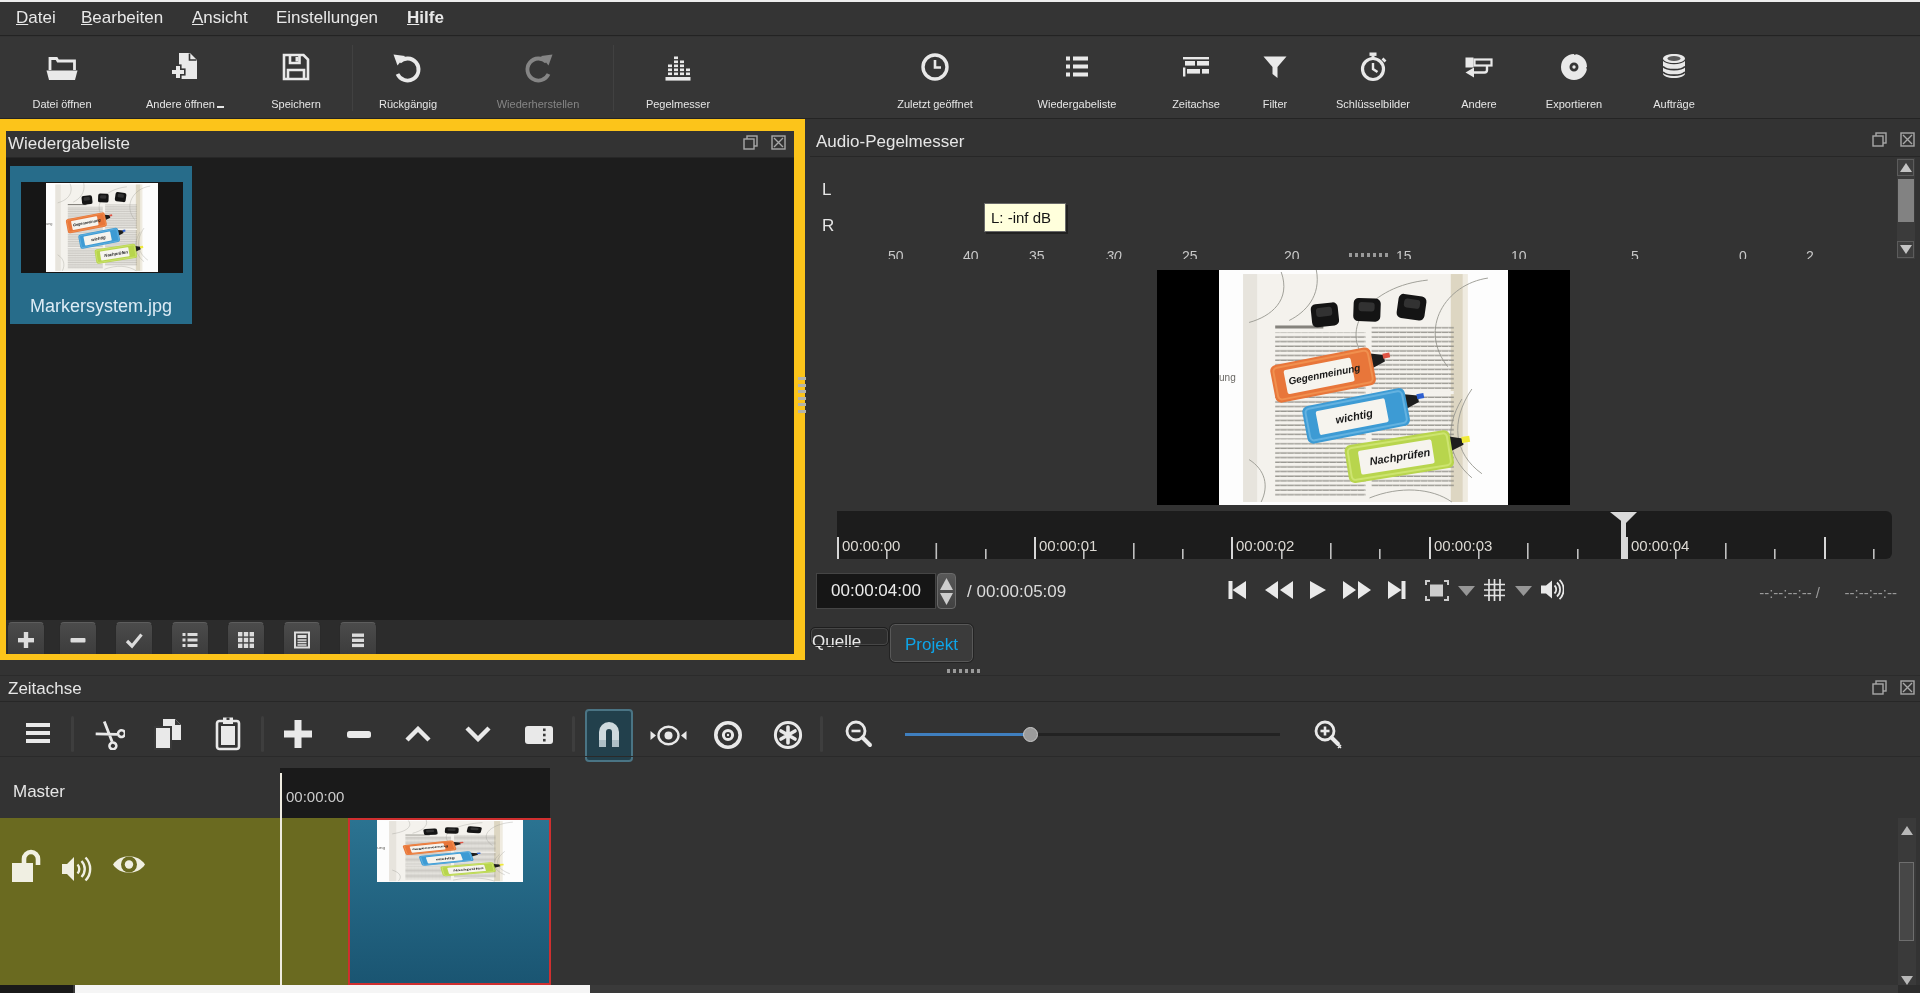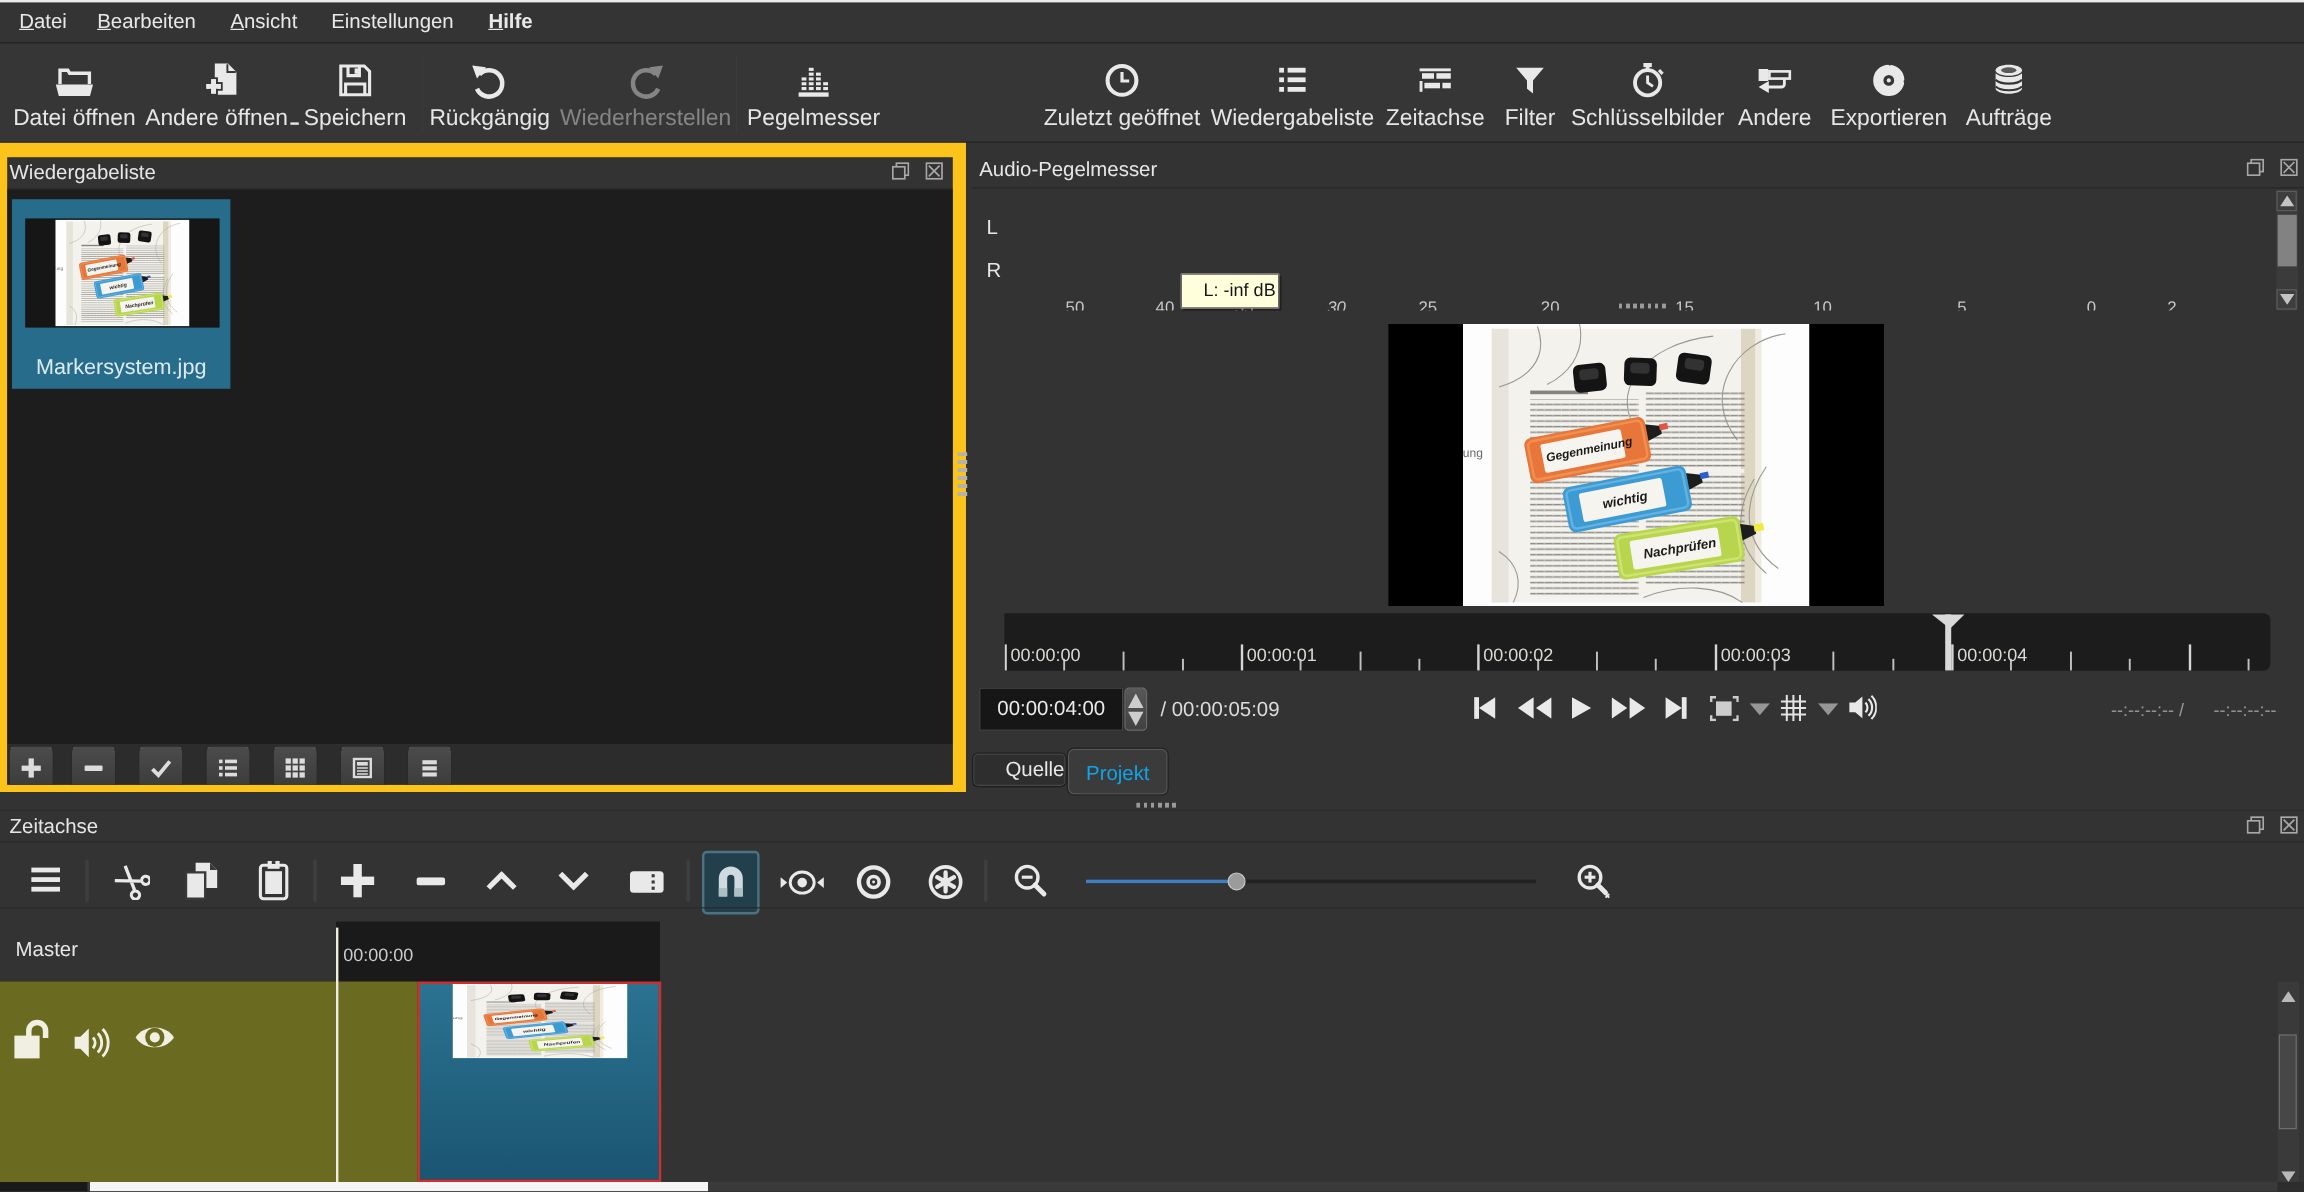--- a/index.html
+++ b/index.html
@@ -3,21 +3,21 @@
 <meta charset="utf-8">
 <style>
   html,body{margin:0;padding:0;background:#333;}
   *{box-sizing:border-box;font-family:"Liberation Sans",sans-serif;}
   #app{position:relative;width:1920px;height:993px;background:#333333;overflow:hidden;color:#e8e8e8;}
   .abs{position:absolute;}
   .lbl{color:#e6e6e6;font-size:17px;white-space:nowrap;}
   svg{display:block;}
   .titem{position:absolute;top:0;height:82px;width:140px;display:flex;flex-direction:column;align-items:center;}
   .titem svg{margin-top:13px;}
-  .titem .tl{margin-top:auto;margin-bottom:9px;font-size:19px;color:#e6e6e6;white-space:nowrap;}
+  .titem .tl{margin-top:auto;margin-bottom:9px;font-size:11px;color:#e6e6e6;white-space:nowrap;}
   .pbtn{position:absolute;top:2px;width:38px;height:36px;border-radius:5px;background:linear-gradient(#4b4b4b,#3b3b3b);border:1px solid #2a2a2a;border-top-color:#5d5d5d;display:flex;align-items:center;justify-content:center;}
   .hdots{position:absolute;height:4px;background:repeating-linear-gradient(90deg,#9a9a9a 0 3px,transparent 3px 6px);}
   .vdots{position:absolute;width:4px;background:repeating-linear-gradient(180deg,#9a9a9a 0 3px,transparent 3px 10px);}
   .titlebtn{display:inline-block;margin-left:9px;}
 </style>
 </head>
 <body>
 <div id="app">
   <div class="abs" style="left:0;top:0;width:1920px;height:2px;background:#ededed;z-index:50;"></div>
 
@@ -402,21 +402,21 @@
         </svg>
       <div class="abs" style="left:1px;top:21px;width:16px;height:43px;background:#828282;"></div>
       <div class="abs" style="left:0px;top:83px;width:17px;height:17px;background:#3e3e3e;border:1px solid #5c5c5c;"></div>
       <svg class="abs" style="left:3px;top:87px;" width="12" height="9" viewBox="0 0 12 9">
           <polygon points="0,0 12,0 6,9" fill="#c4c4c4"></polygon>
         </svg>
     </div>
     <div class="hdots" style="left:539px;top:128px;width:40px;"></div>
   </div>
 
-  <div class="abs" style="left:984px;top:228px;width:82px;height:29px;background:#ffffdc;border:1px solid #6a6a6a;box-shadow:2px 2px 0 rgba(0,0,0,.35);color:#151515;font-size:15px;line-height:27px;padding-left:18px;">L: -inf dB</div>
+  <div class="abs" style="left:984px;top:203px;width:82px;height:29px;background:#ffffdc;border:1px solid #6a6a6a;box-shadow:2px 2px 0 rgba(0,0,0,.35);color:#151515;font-size:15px;line-height:27px;padding-left:6px;">L: -inf dB</div>
 
   <div class="abs" id="playerdock" style="left:810px;top:259px;width:1110px;height:417px;background:#333;">
 
     <div class="abs" style="left:347px;top:11px;width:413px;height:235px;background:#000;">
       <svg class="abs" style="left:62px;top:0;" width="289" height="235" viewBox="0 0 288 233" preserveAspectRatio="none">
           <use href="#photo"></use>
         </svg>
     </div>
 
     <div class="abs" id="scrub" style="left:27px;top:252px;width:1055px;height:48px;background:#1c1c1c;overflow:hidden;border-radius:0 6px 6px 0;">
@@ -521,21 +521,21 @@
             <path d="M13.5 6.5 a5.5 5.5 0 0 1 0 8"></path>
             <path d="M16 3.5 a9.5 9.5 0 0 1 0 14"></path>
             <path d="M18.5 0.8 a13.5 13.5 0 0 1 0 19.4"></path>
           </g>
         </svg>
       <div class="abs" style="left:880px;top:25px;width:130px;text-align:right;font-size:15px;color:#9a9a9a;">--:--:--:-- /</div>
       <div class="abs" style="left:950px;top:25px;width:137px;text-align:right;font-size:15px;color:#9a9a9a;">--:--:--:--</div>
     </div>
 
     <div class="abs" id="tabs" style="left:0;top:365px;width:1110px;height:50px;">
-      <div class="abs" style="left:1px;top:4px;width:77px;height:27px;background:#2e2e2e;border:1px solid #474747;outline:1px solid #1e1e1e;border-radius:4px;text-align:right;font-size:17px;line-height:26px;color:#e8e8e8;">Quelle</div>
+      <div class="abs" style="left:1px;top:4px;width:77px;height:17px;background:#2e2e2e;border:1px solid #474747;outline:1px solid #1e1e1e;border-radius:4px;text-align:left;font-size:17px;line-height:26px;color:#e8e8e8;">Quelle</div>
       <div class="abs" style="left:80px;top:0px;width:83px;height:38px;background:#3b3b3b;border:1px solid #585858;outline:1px solid #232323;border-radius:5px;text-align:center;font-size:17px;line-height:40px;color:#0ea5e9;">Projekt</div>
       <div class="hdots" style="left:137px;top:45px;width:36px;"></div>
     </div>
   </div>
 
   <div class="abs" style="left:0;top:675px;width:1920px;height:1px;background:#2b2b2b;"></div>
   <div class="abs" id="timelinedock" style="left:0;top:676px;width:1920px;height:317px;background:#333;">
     <div class="abs lbl" style="left:8px;top:3px;">Zeitachse</div>
     <div class="abs" id="tl-title-icons" style="right:5px;top:4px;">
       <svg class="titlebtn" width="15" height="15" viewBox="0 0 15 15">

